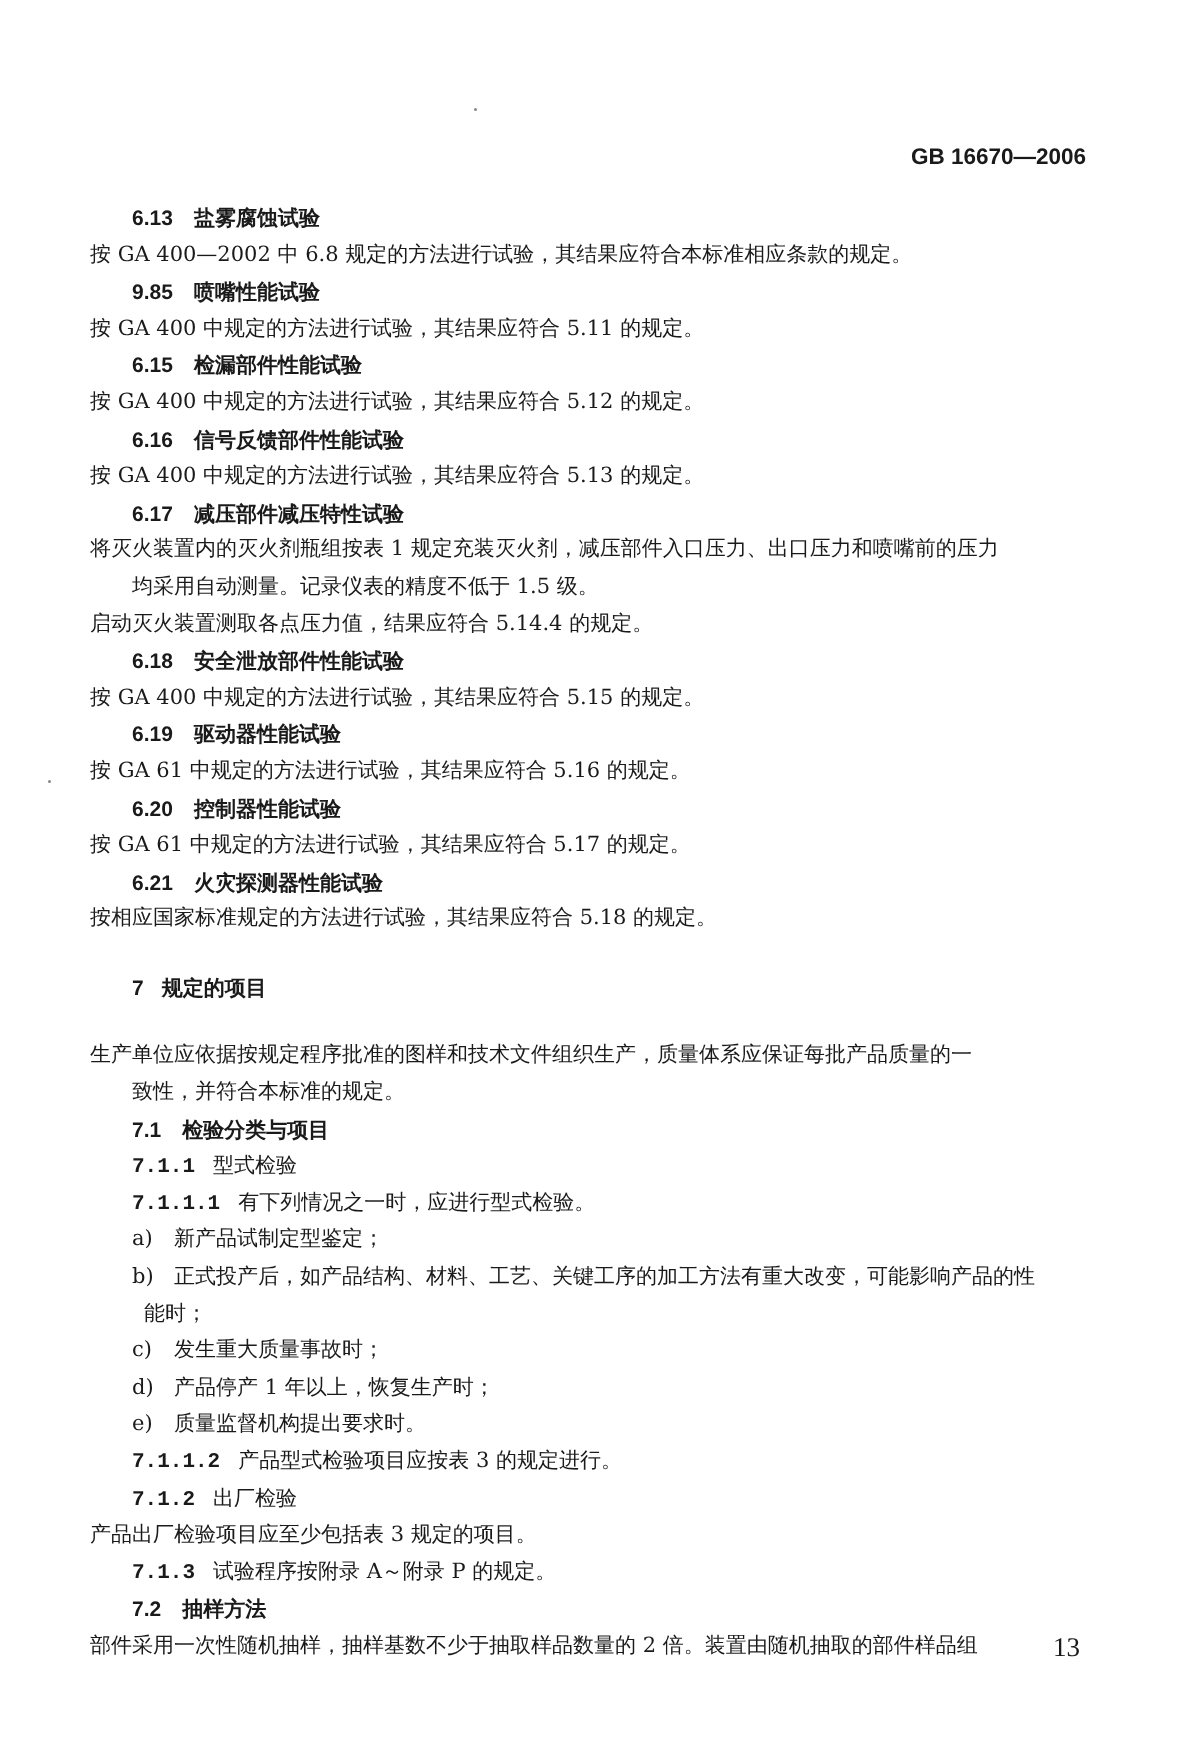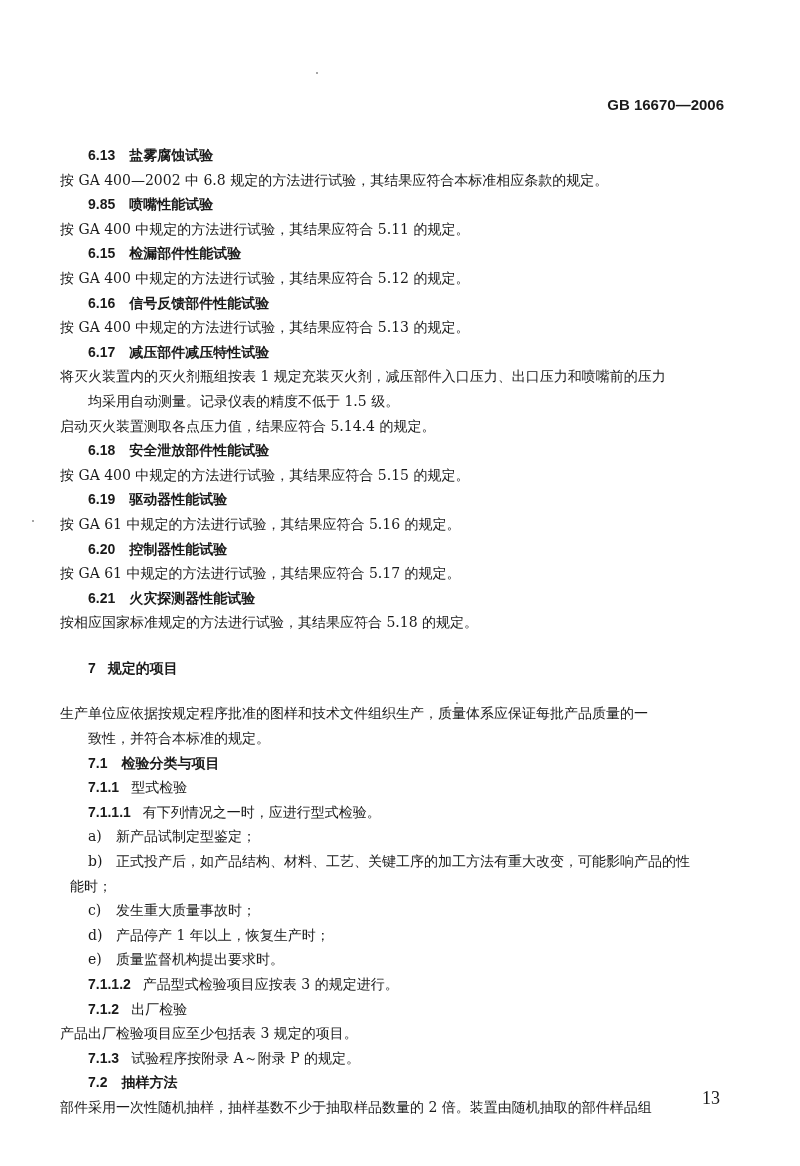--- a/index.html
+++ b/index.html
@@ -1,31 +1,31 @@
 <!DOCTYPE html>
 <html><head>
 <meta charset="utf-8">
 <style>
   html, body { margin: 0; padding: 0; background: #ffffff; }
   body { width: 800px; height: 1166px; position: relative; overflow: hidden;
          font-family: "DejaVu Serif", "Liberation Serif", serif; color: #1a1a1a; }
   .header-code { position: absolute; top: 96px; right: 76px; font-family: "Liberation Sans", "DejaVu Sans", sans-serif;
                  font-weight: bold; font-size: 15px; letter-spacing: 0px; }
-  .page { position: absolute; top: 133px; left: 0; width: 800px; margin-top: 10px; }
+  .page { position: absolute; top: 133px; left: 0; width: 800px; }
   .line { position: relative; height: 24.6px; line-height: 24.6px; font-size: 14px; white-space: nowrap; }
   .h { padding-left: 88px; font-family: "Liberation Sans", "DejaVu Sans", sans-serif; font-weight: bold; font-size: 14px; }
   .h .num { display: inline-block; min-width: 0; margin-right: 14px; }
   .h .title { font-family: "DejaVu Sans", sans-serif; font-weight: bold; }
   .p { padding-left: 60px; }
   .p-cont { padding-left: 88px; }
   .sub { padding-left: 88px; font-family: "DejaVu Serif", serif; }
-  .sub .num { font-family: Liberation Sans, sans-serif; font-weight: bold; margin-right: 12px; }
+  .sub .num { font-family: Liberation Mono, monospace; font-weight: bold; margin-right: 12px; }
   .item { padding-left: 88px; }
   .item .lbl { display: inline-block; width: 28px; }
-  .item-cont { padding-left: 70px; }
+  .item-cont { padding-left: 96px; }
   .gap { height: 21px; }
   .section .num { margin-right: 12px; }
   .page-num { position: absolute; top: 1088px; right: 80px; font-size: 18px; font-family: "Liberation Serif", serif; }
   .dot { position: absolute; width: 2px; height: 2px; background: #888; border-radius: 1px; }
 </style>
 </head>
 <body>
 
 <div class="header-code">GB 16670—2006</div>
 

